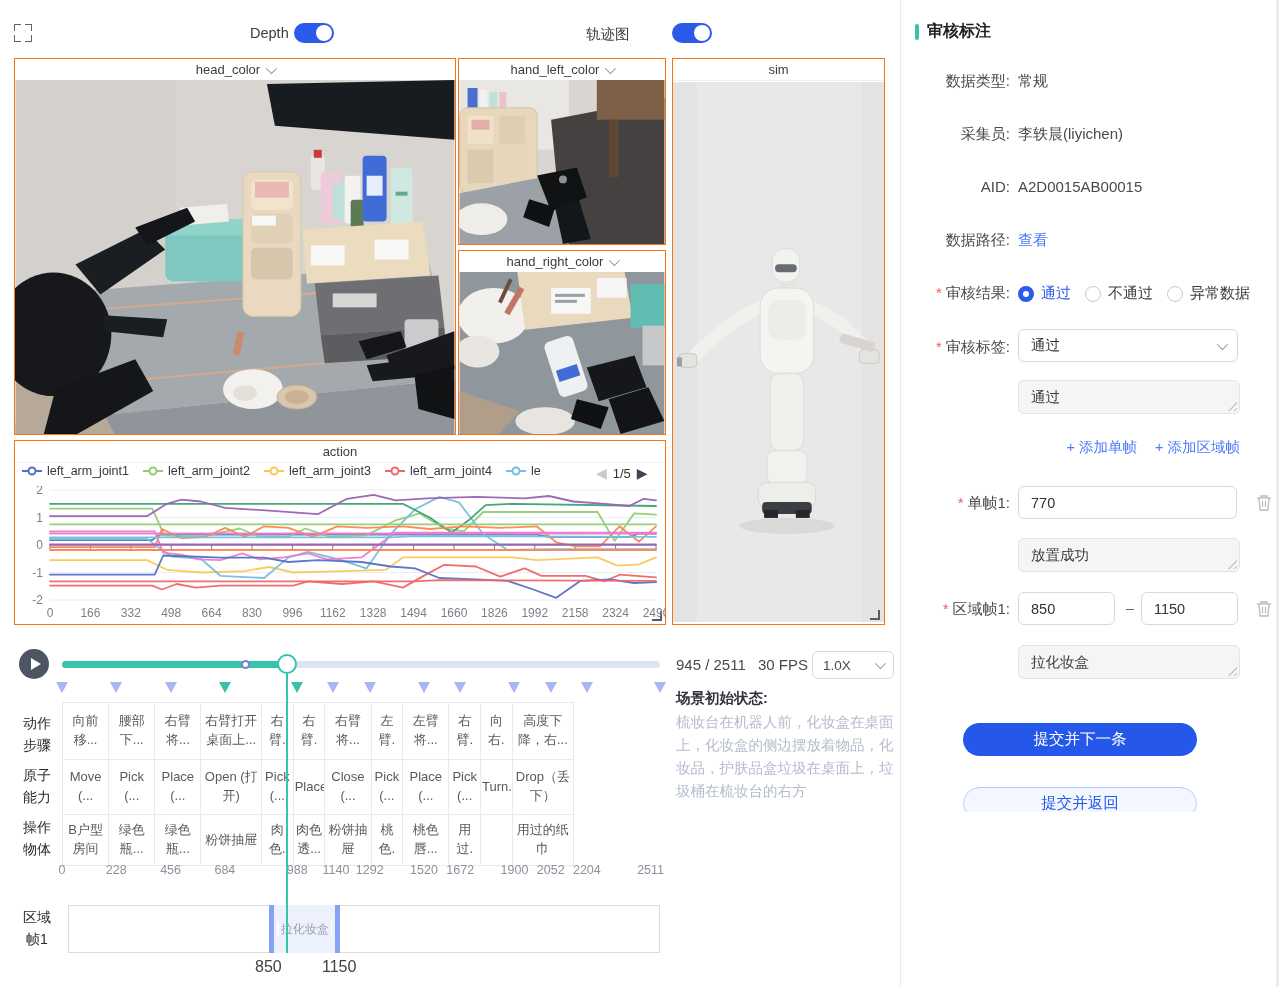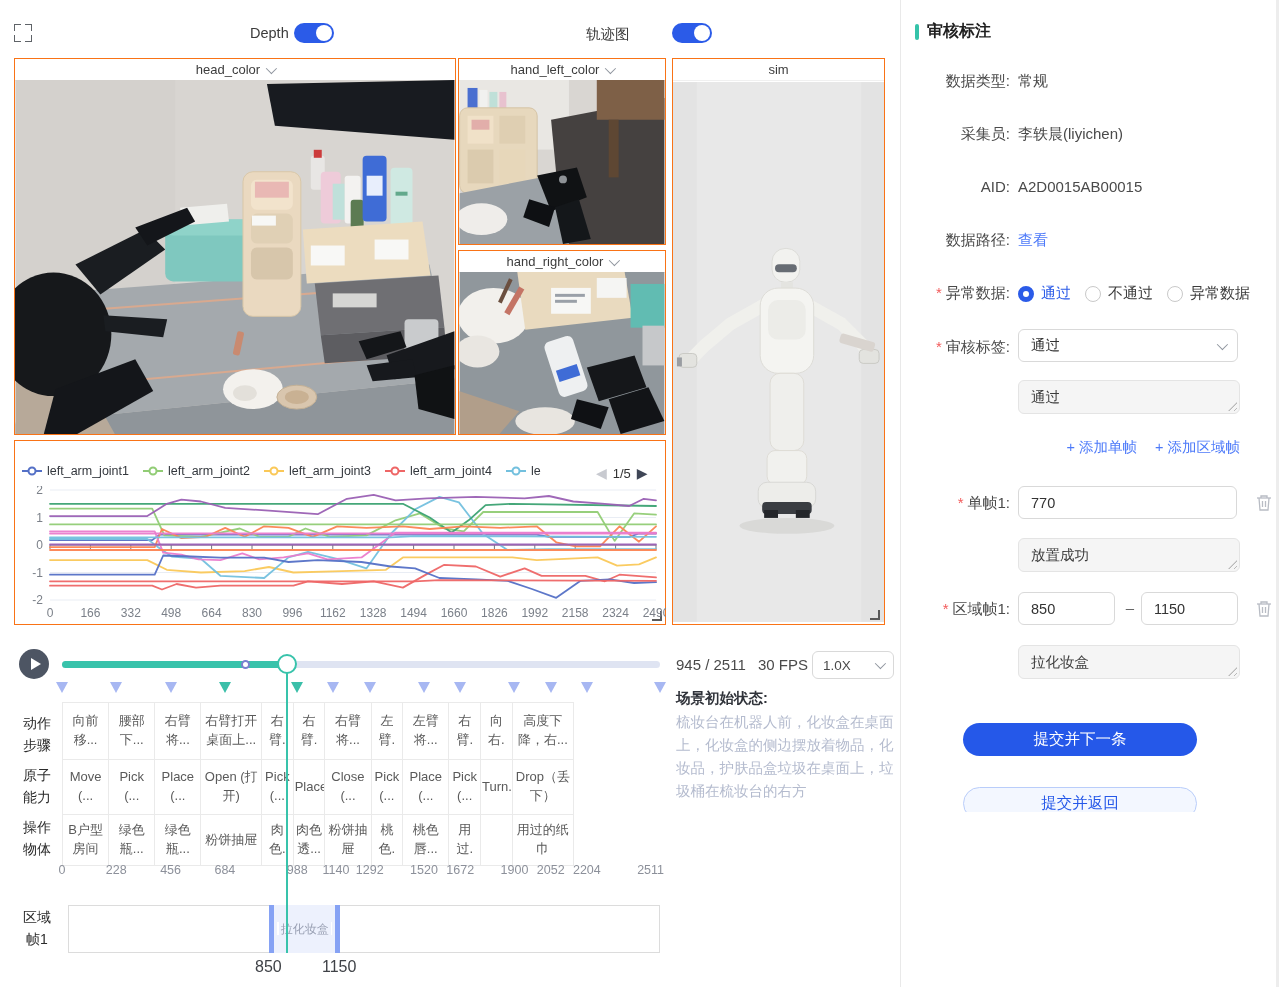--- a/index.html
+++ b/index.html
@@ -267,20 +267,23 @@
         <rect x="90" y="424" width="50" height="12" rx="4" fill="#3a3d42"></rect>
         <rect x="92" y="432" width="14" height="8" fill="#24262a"></rect>
         <rect x="124" y="432" width="14" height="8" fill="#24262a"></rect>
       </svg>
     </div>
     <span class="corner-resize" style="right:4px;bottom:4px;"></span>
   </div>
 
   
   <div class="panel" style="left:14px;top:440px;width:652px;height:185px;">
+    <div class="panel-header">
+      <span>action</span>
+    </div>
     <span class="corner-resize" style="right:3px;bottom:3px;"></span>
   </div>
   <div id="legend-items">
       <span class="lg-item">
         <svg width="20" height="10">
           <line x1="0" y1="5" x2="20" y2="5" stroke="#5470c6" stroke-width="2"></line>
           <circle cx="10" cy="5" r="3.5" fill="#fff" stroke="#5470c6" stroke-width="2"></circle>
         </svg>
         <i>left_arm_joint1</i>
       </span>
@@ -512,21 +515,21 @@
   <div class="fld-label" style="left:850px;top:125px;">采集员:</div>
   <div class="fld-value" style="top:125px;">李轶晨(liyichen)</div>
 
   <div class="fld-label" style="left:850px;top:178px;">AID:</div>
   <div class="fld-value" style="top:178px;">A2D0015AB00015</div>
 
   <div class="fld-label" style="left:850px;top:231px;">数据路径:</div>
   <div class="fld-value link" style="top:231px;">查看</div>
 
   <div class="fld-label" style="left:850px;top:284px;">
-    <span class="req">*</span><span>异常数据:</span>
+    <span class="req">*</span><span>审核结果:</span>
   </div>
   <div class="radio-row" id="radio-row">
       <span class="radio-item sel">
         <span class="rdot"></span>
         <span class="rlabel">通过</span>
       </span>
       <span class="radio-item">
         <span class="rdot"></span>
         <span class="rlabel">不通过</span>
       </span>

